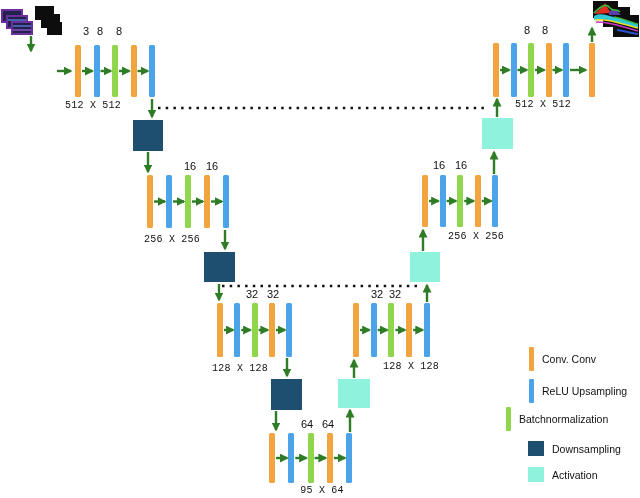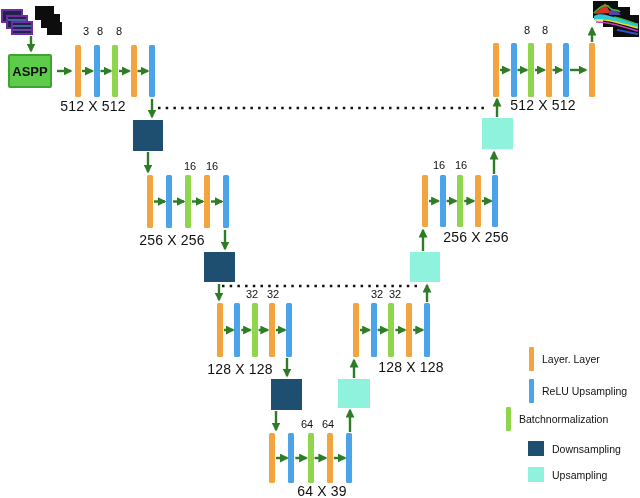--- a/index.html
+++ b/index.html
@@ -3,21 +3,21 @@
 <meta charset="utf-8">
 <style>
   html,body{margin:0;padding:0;background:#ffffff;}
   #stage{
     position:relative;width:640px;height:498px;background:#ffffff;overflow:hidden;
     font-family:"Liberation Sans","DejaVu Sans",sans-serif;color:#111;
   }
   .bar{position:absolute;width:6px;border-radius:1.5px;}
   .sq{position:absolute;}
   .num{position:absolute;font-size:11px;line-height:11px;transform:translateX(-50%);white-space:nowrap;}
-  .sizelab{position:absolute;font-size:14px;line-height:12px;transform:translateX(-50%);white-space:nowrap;letter-spacing:.2px;}
+  .sizelab{position:absolute;font-size:10px;line-height:12px;transform:translateX(-50%);white-space:nowrap;letter-spacing:.2px;font-family:Liberation Mono, monospace;}
   #aspp{
     position:absolute;left:8px;top:54px;width:44px;height:34px;
     display:flex;align-items:center;justify-content:center;
     font-size:13px;font-weight:bold;border-radius:2px;box-sizing:border-box;
   }
   #wires{position:absolute;left:0;top:0;pointer-events:none;}
   .imgstack{position:absolute;}
   .legend-row{position:absolute;display:flex;align-items:center;gap:8px;}
   .legend-swatch-bar{width:5px;height:24px;border-radius:1px;flex:0 0 auto;}
   .legend-swatch-sq{width:16px;height:15px;flex:0 0 auto;}
@@ -51,23 +51,20 @@
     <path d="M7,14 L13,9 L18,3 L22,10 L24,13 Z" fill="#e03020"></path>
     <path d="M22,12 C26,8 29,9 31,12 L34,15 L22,15 Z" fill="#5a3fae"></path>
     <path d="M7,16 C14,12 20,16 27,17 C34,18 42,22 51,24 L51,28 C42,26 33,23 26,21 C18,19 12,19 7,20 Z" fill="#30c8d8"></path>
     <path d="M7,13 C13,7 19,2 23,8 C26,12 30,8 33,12" fill="none" stroke="#3db83d" stroke-width="1.6"></path>
     <path d="M8,20 C16,19 26,21 36,24 C41,25 46,27 51,28" fill="none" stroke="#e8e020" stroke-width="1.6"></path>
     <path d="M9,22 C17,22 27,24 37,27 C42,28 47,30 51,31" fill="none" stroke="#c838c8" stroke-width="1.6"></path>
     <path d="M27,17 C34,18 43,22 51,24" fill="none" stroke="#3db83d" stroke-width="1.4"></path>
     <path d="M30,30 C37,31 44,33 51,34" fill="none" stroke="#2a52c8" stroke-width="2"></path>
   </svg>
 
-  <div id="aspp" style="background: rgb(94, 204, 75); border: 2px solid rgb(63, 163, 47);">
-    <span>ASPP</span>
-  </div>
 
   <div id="diagram-dynamic">
       <div class="bar" style="left: 75px; top: 45px; height: 52px; background: rgb(242, 164, 62);"></div>
       <div class="bar" style="left: 93.5px; top: 45px; height: 52px; background: rgb(75, 164, 234);"></div>
       <div class="bar" style="left: 112px; top: 45px; height: 52px; background: rgb(143, 214, 76);"></div>
       <div class="bar" style="left: 130.5px; top: 45px; height: 52px; background: rgb(242, 164, 62);"></div>
       <div class="bar" style="left: 149px; top: 45px; height: 52px; background: rgb(75, 164, 234);"></div>
       <div class="num" style="left: 86px; top: 26px;">3</div>
       <div class="num" style="left: 100px; top: 26px;">8</div>
       <div class="num" style="left: 119px; top: 26px;">8</div>
@@ -88,21 +85,21 @@
       <div class="num" style="left: 252px; top: 289px;">32</div>
       <div class="num" style="left: 273px; top: 289px;">32</div>
       <div class="sizelab" style="left: 240px; top: 363px;">128 X 128</div>
       <div class="bar" style="left: 269px; top: 433px; height: 50px; background: rgb(242, 164, 62);"></div>
       <div class="bar" style="left: 288.3px; top: 433px; height: 50px; background: rgb(75, 164, 234);"></div>
       <div class="bar" style="left: 307.6px; top: 433px; height: 50px; background: rgb(143, 214, 76);"></div>
       <div class="bar" style="left: 326.9px; top: 433px; height: 50px; background: rgb(242, 164, 62);"></div>
       <div class="bar" style="left: 346.2px; top: 433px; height: 50px; background: rgb(75, 164, 234);"></div>
       <div class="num" style="left: 307px; top: 419px;">64</div>
       <div class="num" style="left: 328px; top: 419px;">64</div>
-      <div class="sizelab" style="left: 322px; top: 485px;">64 X 39</div>
+      <div class="sizelab" style="left: 322px; top: 485px;">95 X 64</div>
       <div class="bar" style="left: 353px; top: 303px; height: 54px; background: rgb(242, 164, 62);"></div>
       <div class="bar" style="left: 370.7px; top: 303px; height: 54px; background: rgb(75, 164, 234);"></div>
       <div class="bar" style="left: 388.4px; top: 303px; height: 54px; background: rgb(143, 214, 76);"></div>
       <div class="bar" style="left: 406.1px; top: 303px; height: 54px; background: rgb(242, 164, 62);"></div>
       <div class="bar" style="left: 423.8px; top: 303px; height: 54px; background: rgb(75, 164, 234);"></div>
       <div class="num" style="left: 377px; top: 289px;">32</div>
       <div class="num" style="left: 395px; top: 289px;">32</div>
       <div class="sizelab" style="left: 411px; top: 361px;">128 X 128</div>
       <div class="bar" style="left: 422px; top: 175px; height: 52px; background: rgb(242, 164, 62);"></div>
       <div class="bar" style="left: 439.6px; top: 175px; height: 52px; background: rgb(75, 164, 234);"></div>
@@ -125,37 +122,37 @@
       <div class="sq" style="left: 204px; top: 252px; width: 31px; height: 30px; background: rgb(31, 79, 112);"></div>
       <div class="sq" style="left: 271px; top: 379px; width: 31px; height: 31px; background: rgb(31, 79, 112);"></div>
       <div class="sq" style="left: 338px; top: 379px; width: 32px; height: 29px; background: rgb(143, 242, 221);"></div>
       <div class="sq" style="left: 410px; top: 252px; width: 30px; height: 30px; background: rgb(143, 242, 221);"></div>
       <div class="sq" style="left: 482px; top: 118px; width: 31px; height: 31px; background: rgb(143, 242, 221);"></div>
     </div>
 
   <div>
     <div class="legend-row" style="left:529px;top:347px">
       <span class="legend-swatch-bar" style="background: rgb(242, 164, 62);"></span>
-      <span class="legend-label">Layer. Layer</span>
+      <span class="legend-label">Conv. Conv</span>
     </div>
     <div class="legend-row" style="left:529px;top:379px">
       <span class="legend-swatch-bar" style="background: rgb(75, 164, 234);"></span>
       <span class="legend-label">ReLU Upsampling</span>
     </div>
     <div class="legend-row" style="left:506px;top:407px">
       <span class="legend-swatch-bar" style="background: rgb(143, 214, 76);"></span>
       <span class="legend-label">Batchnormalization</span>
     </div>
     <div class="legend-row" style="left:528px;top:441px">
       <span class="legend-swatch-sq" style="background: rgb(31, 79, 112);"></span>
       <span class="legend-label">Downsampling</span>
     </div>
     <div class="legend-row" style="left:528px;top:467px">
       <span class="legend-swatch-sq" style="background: rgb(143, 242, 221);"></span>
-      <span class="legend-label">Upsampling</span>
+      <span class="legend-label">Activation</span>
     </div>
   </div>
 
   <svg id="wires" width="640" height="498" viewBox="0 0 640 498">
     <defs>
       <marker id="ah" markerUnits="userSpaceOnUse" markerWidth="9" markerHeight="9" refX="7.5" refY="4.5" orient="auto">
         <path d="M0,0 L9,4.5 L0,9 Z" id="ah-path" fill="#2E7D26"></path>
       </marker>
     </defs>
     <g id="wire-lines">

